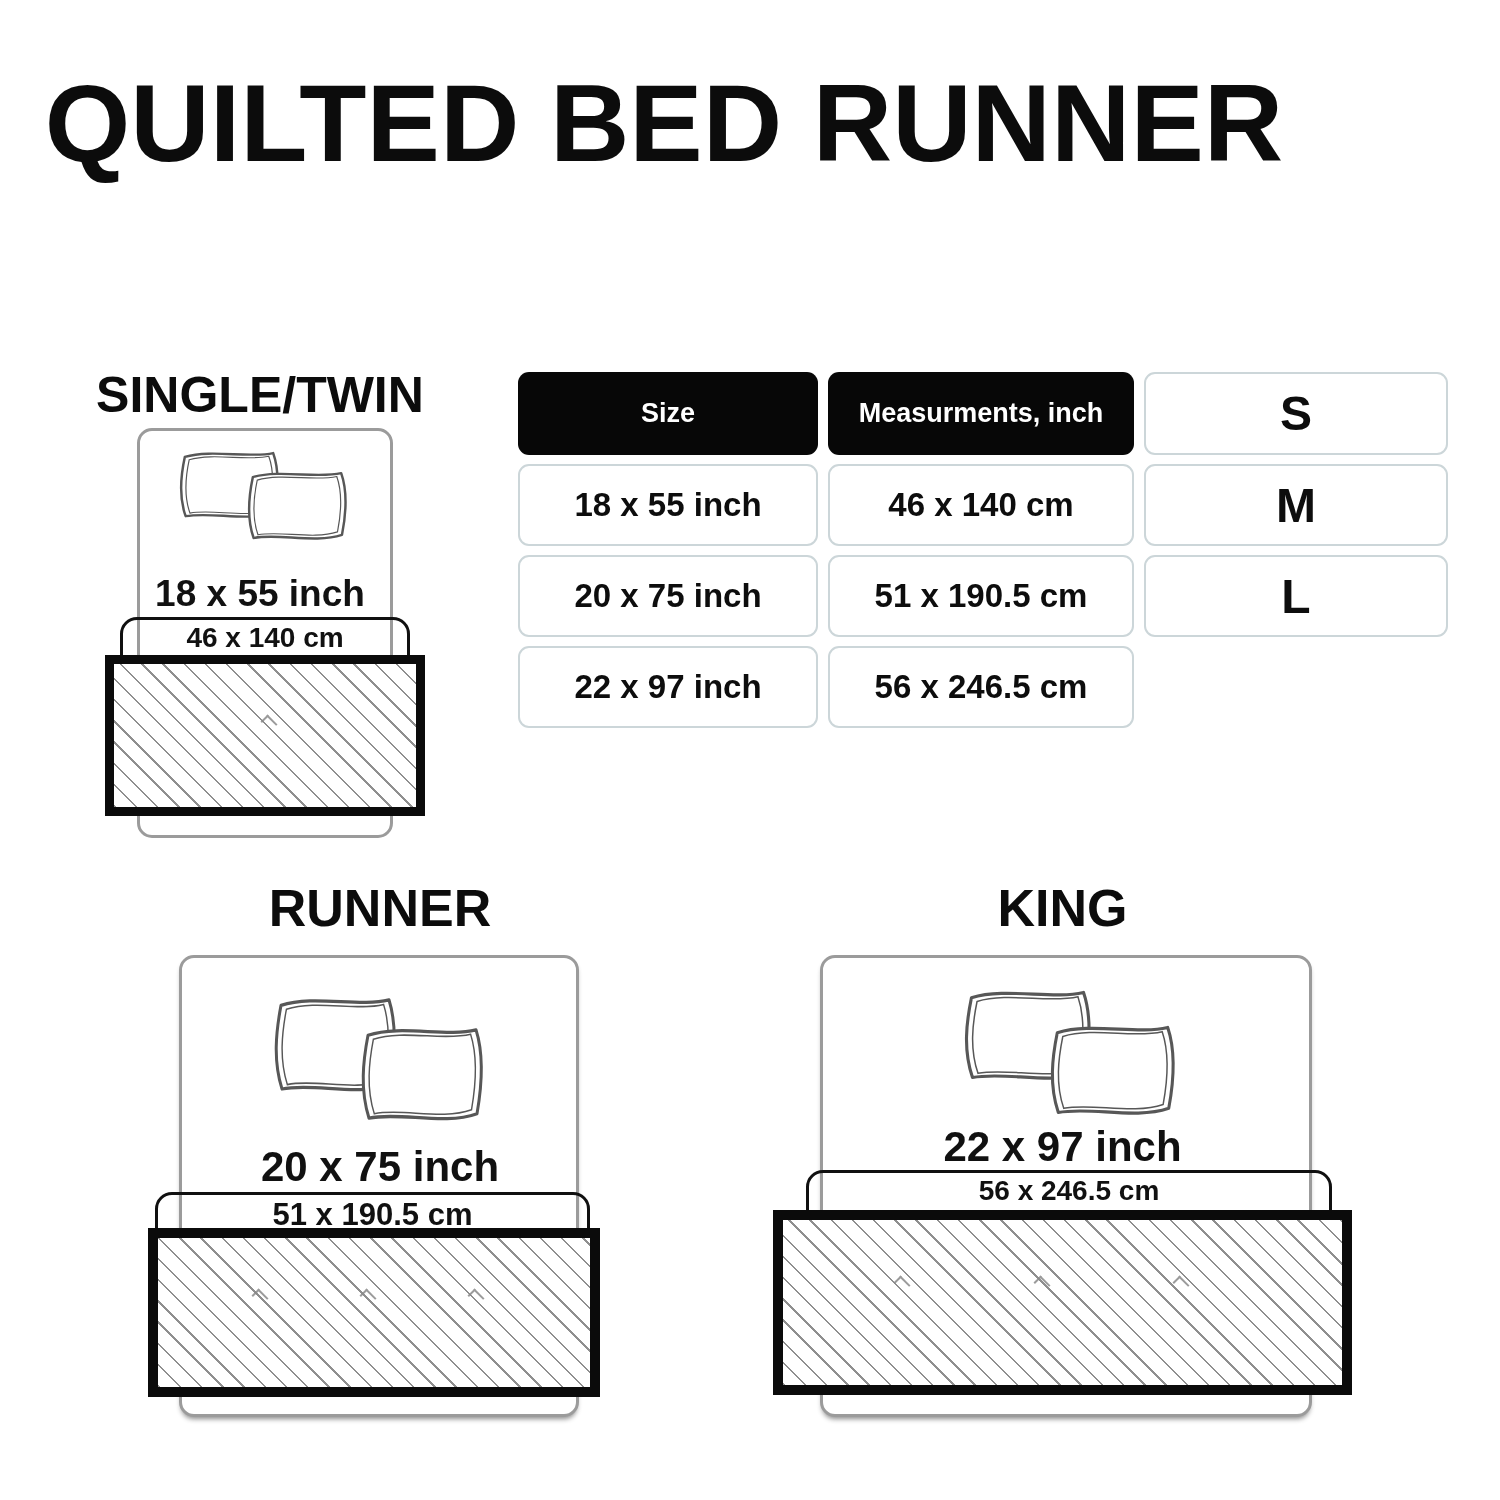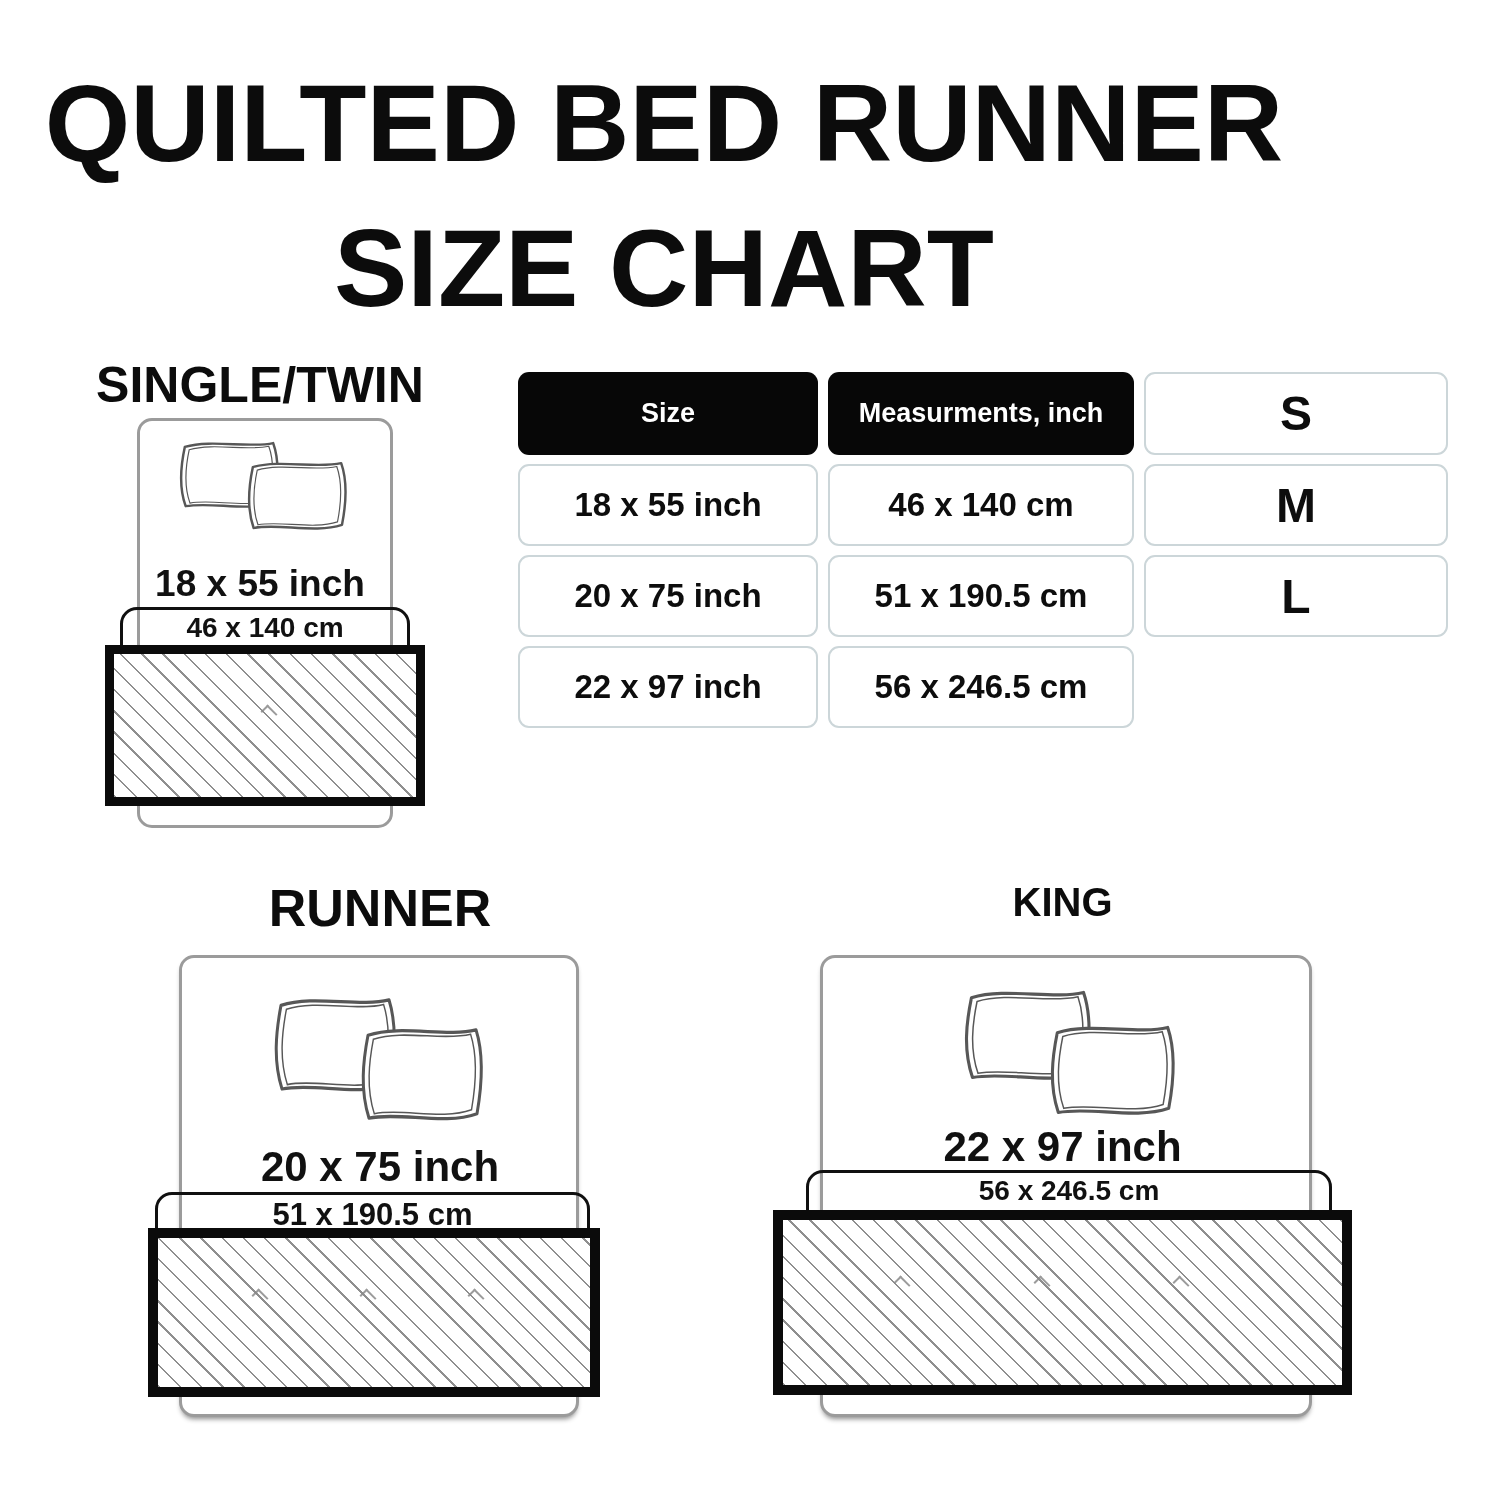--- a/index.html
+++ b/index.html
@@ -38,57 +38,56 @@
   .runner{
     position:absolute;box-sizing:border-box;border:10px solid #0b0b0b;z-index:4;
     background:repeating-linear-gradient(45deg,#8f8f8f 0px,#8f8f8f 1.7px,#ffffff 1.7px,#ffffff 15px);
   }
   .stitch{
     position:absolute;width:12px;height:8px;
     border-left:2px solid #8a8a8a;border-top:2px solid #8a8a8a;
     transform:rotate(45deg);opacity:.85;
   }
   
-  .dg-single{left:85px;top:360px;width:350px;height:480px;}
+  .dg-single{left:85px;top:370px;width:350px;height:480px;}
   .dg-single .bed{left:52px;top:58px;width:256px;height:410px;}
   .dg-single .p1{left:90px;top:76px;width:108px;height:78px;}
   .dg-single .p2{left:158px;top:96px;width:108px;height:80px;}
   .dg-single .inch{top:205px;font-size:37px;}
   .dg-single .cover{left:35px;top:247px;width:290px;height:180px;}
   .dg-single .cm{font-size:28px;}
   .dg-single .runner{left:20px;top:285px;width:320px;height:161px;border-width:9px;}
   
   .dg-queen{left:145px;top:872px;width:470px;height:570px;}
   .dg-queen .dlabel{top:10px;font-size:52px;}
   .dg-queen .bed{left:34px;top:83px;width:400px;height:462px;}
   .dg-queen .p1{left:124px;top:118px;width:132px;height:110px;}
   .dg-queen .p2{left:211px;top:148px;width:132px;height:109px;}
   .dg-queen .inch{top:274px;font-size:42px;}
   .dg-queen .cover{left:10px;top:320px;width:435px;height:180px;}
   .dg-queen .cm{font-size:31px;}
   .dg-queen .runner{left:3px;top:356px;width:452px;height:169px;}
   
   .dg-king{left:770px;top:872px;width:585px;height:570px;}
-  .dg-king .dlabel{top:10px;font-size:40px;}
+  .dg-king .dlabel{top:10px;font-size:52px;}
   .dg-king .bed{left:50px;top:83px;width:492px;height:462px;}
   .dg-king .p1{left:189px;top:111px;width:137px;height:105px;}
   .dg-king .p2{left:275px;top:146px;width:135px;height:105px;}
   .dg-king .inch{top:254px;font-size:42px;}
   .dg-king .cover{left:36px;top:298px;width:526px;height:190px;}
   .dg-king .cm{font-size:28px;}
   .dg-king .runner{left:3px;top:338px;width:579px;height:185px;}
 </style>
 </head>
 <body>
 
 <div class="page">
 
   <div class="title">
     <div>QUILTED BED RUNNER</div>
-    <div>SIZE CHART</div>
   </div>
 
   <div class="size-table">
     <div class="cell th">Size</div>
     <div class="cell th">Measurments, inch</div>
 
     <div class="cell td size">S</div>
     <div class="cell td val">18 x 55 inch</div>
     <div class="cell td val">46 x 140 cm</div>
 

